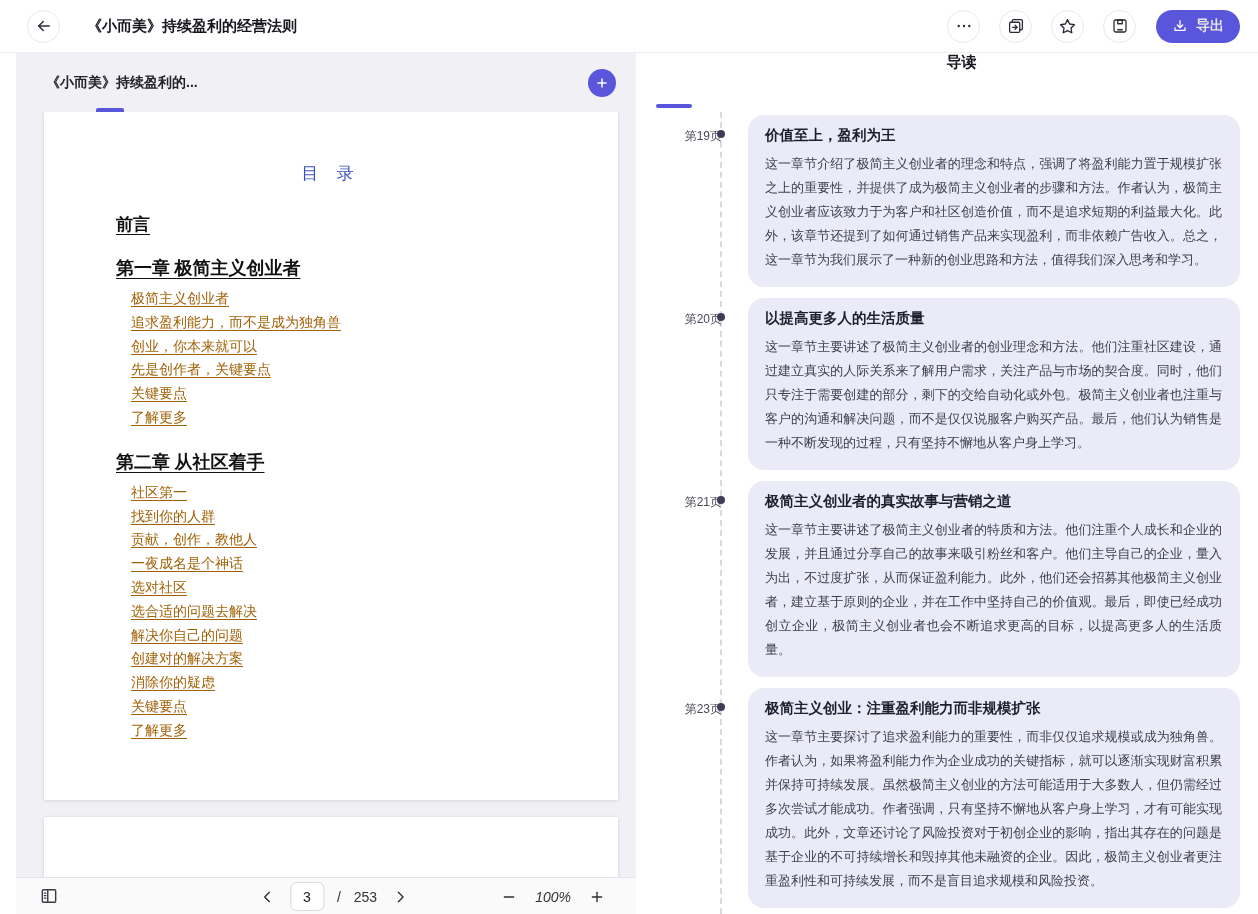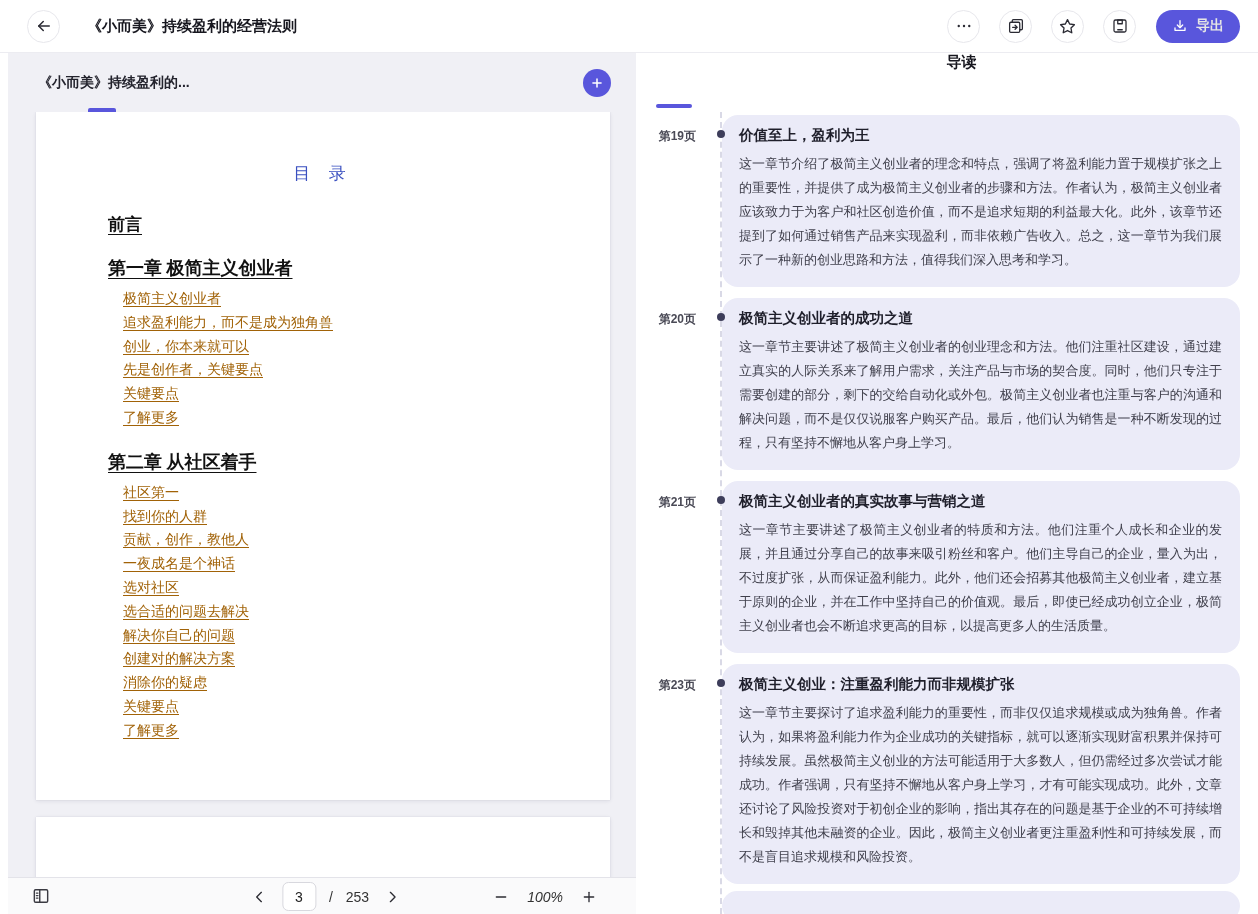--- a/index.html
+++ b/index.html
@@ -15,22 +15,22 @@
     cursor:pointer; flex-shrink:0; }
   .topbar-title { margin-left:27px; font-size:15px; font-weight:700; color:#17171f; }
   .topbar-spacer { flex:1; }
   .topbar-icons { display:flex; gap:19px; align-items:center; }
   .export-btn { margin-left:20px; height:33px; padding:16px 16px; border-radius:17px;
     background:#5956DC; color:#e5e5e5; font-size:14px; font-weight:600; display:flex;
     align-items:center; gap:8px; border:none; cursor:pointer; }
   svg.ic { display:block; }
 
   
-  .left-panel { position:absolute; left:8px; top:53px; width:636px; height:861px;
-    background:#f0f0f5; border-right:4px solid #0c4a6e; }
+  .left-panel { position:absolute; left:16px; top:53px; width:636px; height:861px;
+    background:#f0f0f5; border-right:7px solid #0c4a6e; }
   .doc-header { position:relative; height:59px; display:flex; align-items:center;
     padding:0 29px 0 30px; }
   .doc-header-title { font-size:14px; font-weight:700; color:#23232d; flex:1; }
   .doc-tab-underline { position:absolute; left:80px; bottom:0; width:28px; height:4px;
     border-radius:2px 2px 0 0; background:#5956DC; }
   .add-btn { width:28px; height:28px; border-radius:50%; background:#5956DC;
     border:none; display:flex; align-items:center; justify-content:center; cursor:pointer; }
 
   .doc-scroll { position:absolute; left:0; top:59px; right:0; bottom:37px; overflow:hidden; }
   .doc-page { margin:0 28px; width:574px; background:#fff;
@@ -68,21 +68,21 @@
   .rp-tabs { position:relative; height:59px; display:flex; align-items:center;
     padding-left:29px; gap:60px;flex-direction:column; }
   .rp-tab { font-size:15px; color:#2e2e38; cursor:pointer; }
   .rp-tab.active { font-weight:700; color:#16161e; }
   .rp-tab-underline { position:absolute; left:20px; top:51px; width:36px; height:4px;
     border-radius:2px; background:#5956DC; }
   .rp-body { position:absolute; left:0; top:59px; right:0; bottom:0; overflow:hidden; }
   .timeline-line { position:absolute; left:84px; top:0; bottom:-10px;
     border-left:2px dashed #d9d9e6; }
   .entry { position:relative; display:flex; margin-bottom:11px; }
-  .entry-meta { width:86px; flex-shrink:0; position:relative;font-weight:bold; }
+  .entry-meta { width:112px; flex-shrink:0; position:relative; }
   .entry-page { position:absolute; right:26px; top:13px; font-size:12px; color:#4a4a56;
     white-space:nowrap; }
   .entry-dot { position:absolute; left:81px; top:15px; width:8px; height:8px;
     border-radius:50%; background:#3d3d5a; }
   .entry-card { flex:1; margin-right:18px; background:#EBEBF8; border-radius:16px;
     padding:11px 18px 15px 17px; }
   .card-title { font-size:14.5px; font-weight:700; color:#1f1f2b; margin-bottom:7px; }
   .card-summary { font-size:13px; line-height:24px; color:#3f3f4b; text-align:justify; }
   .entry-partial .entry-card { height:30px; }
 </style>
@@ -268,21 +268,21 @@
         <div class="card-summary">这一章节介绍了极简主义创业者的理念和特点，强调了将盈利能力置于规模扩张之上的重要性，并提供了成为极简主义创业者的步骤和方法。作者认为，极简主义创业者应该致力于为客户和社区创造价值，而不是追求短期的利益最大化。此外，该章节还提到了如何通过销售产品来实现盈利，而非依赖广告收入。总之，这一章节为我们展示了一种新的创业思路和方法，值得我们深入思考和学习。</div>
       </div>
     </div>
 
     <div class="entry">
       <div class="entry-meta">
         <span class="entry-page">第20页</span>
         <span class="entry-dot"></span>
       </div>
       <div class="entry-card">
-        <div class="card-title">极简主义创业者的成功之道</div>
+        <div class="card-title">以提高更多人的生活质量</div>
         <div class="card-summary">这一章节主要讲述了极简主义创业者的创业理念和方法。他们注重社区建设，通过建立真实的人际关系来了解用户需求，关注产品与市场的契合度。同时，他们只专注于需要创建的部分，剩下的交给自动化或外包。极简主义创业者也注重与客户的沟通和解决问题，而不是仅仅说服客户购买产品。最后，他们认为销售是一种不断发现的过程，只有坚持不懈地从客户身上学习。</div>
       </div>
     </div>
 
     <div class="entry">
       <div class="entry-meta">
         <span class="entry-page">第21页</span>
         <span class="entry-dot"></span>
       </div>
       <div class="entry-card">

